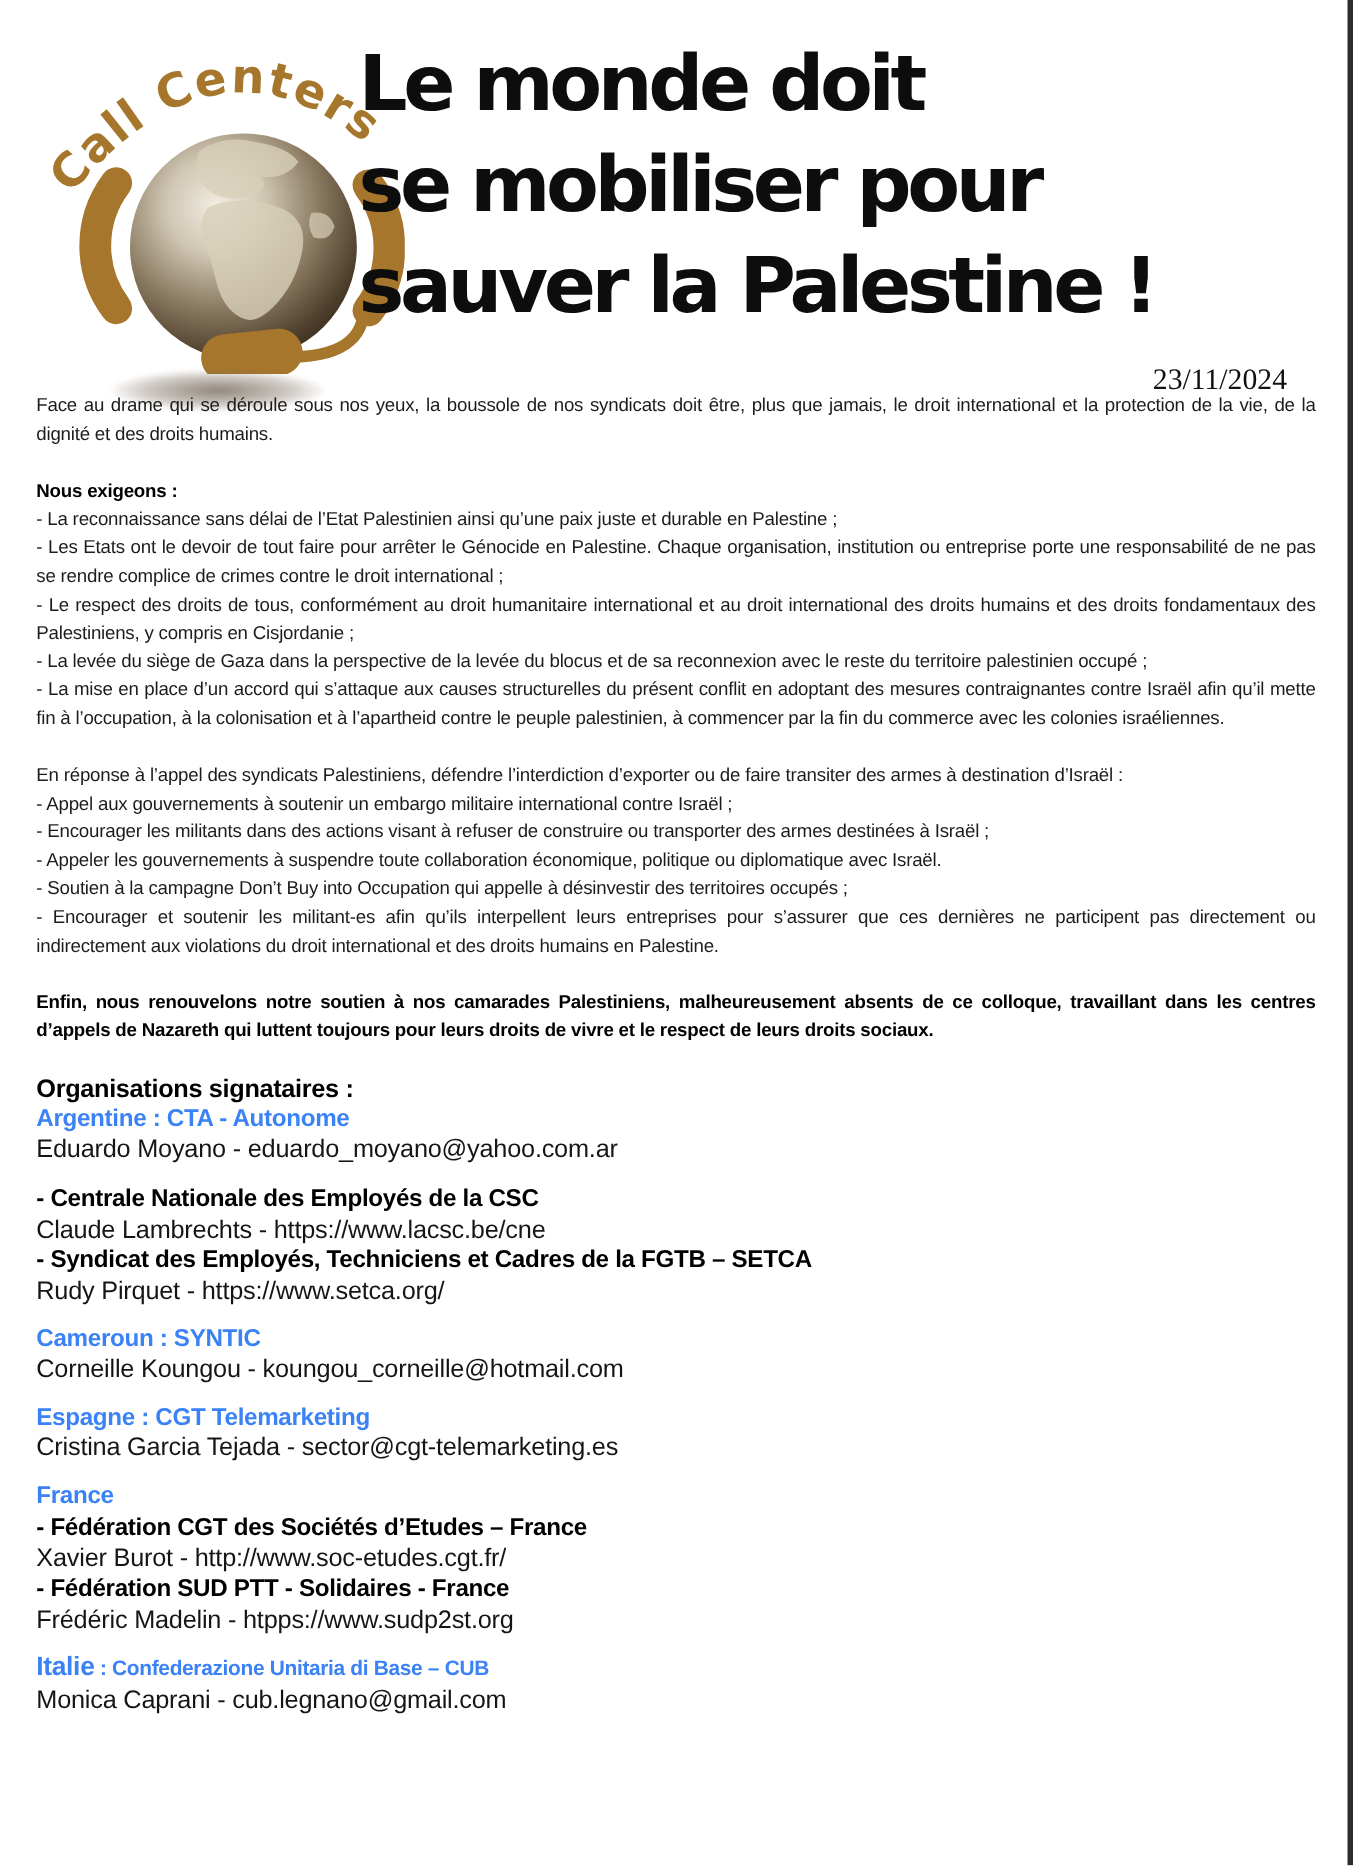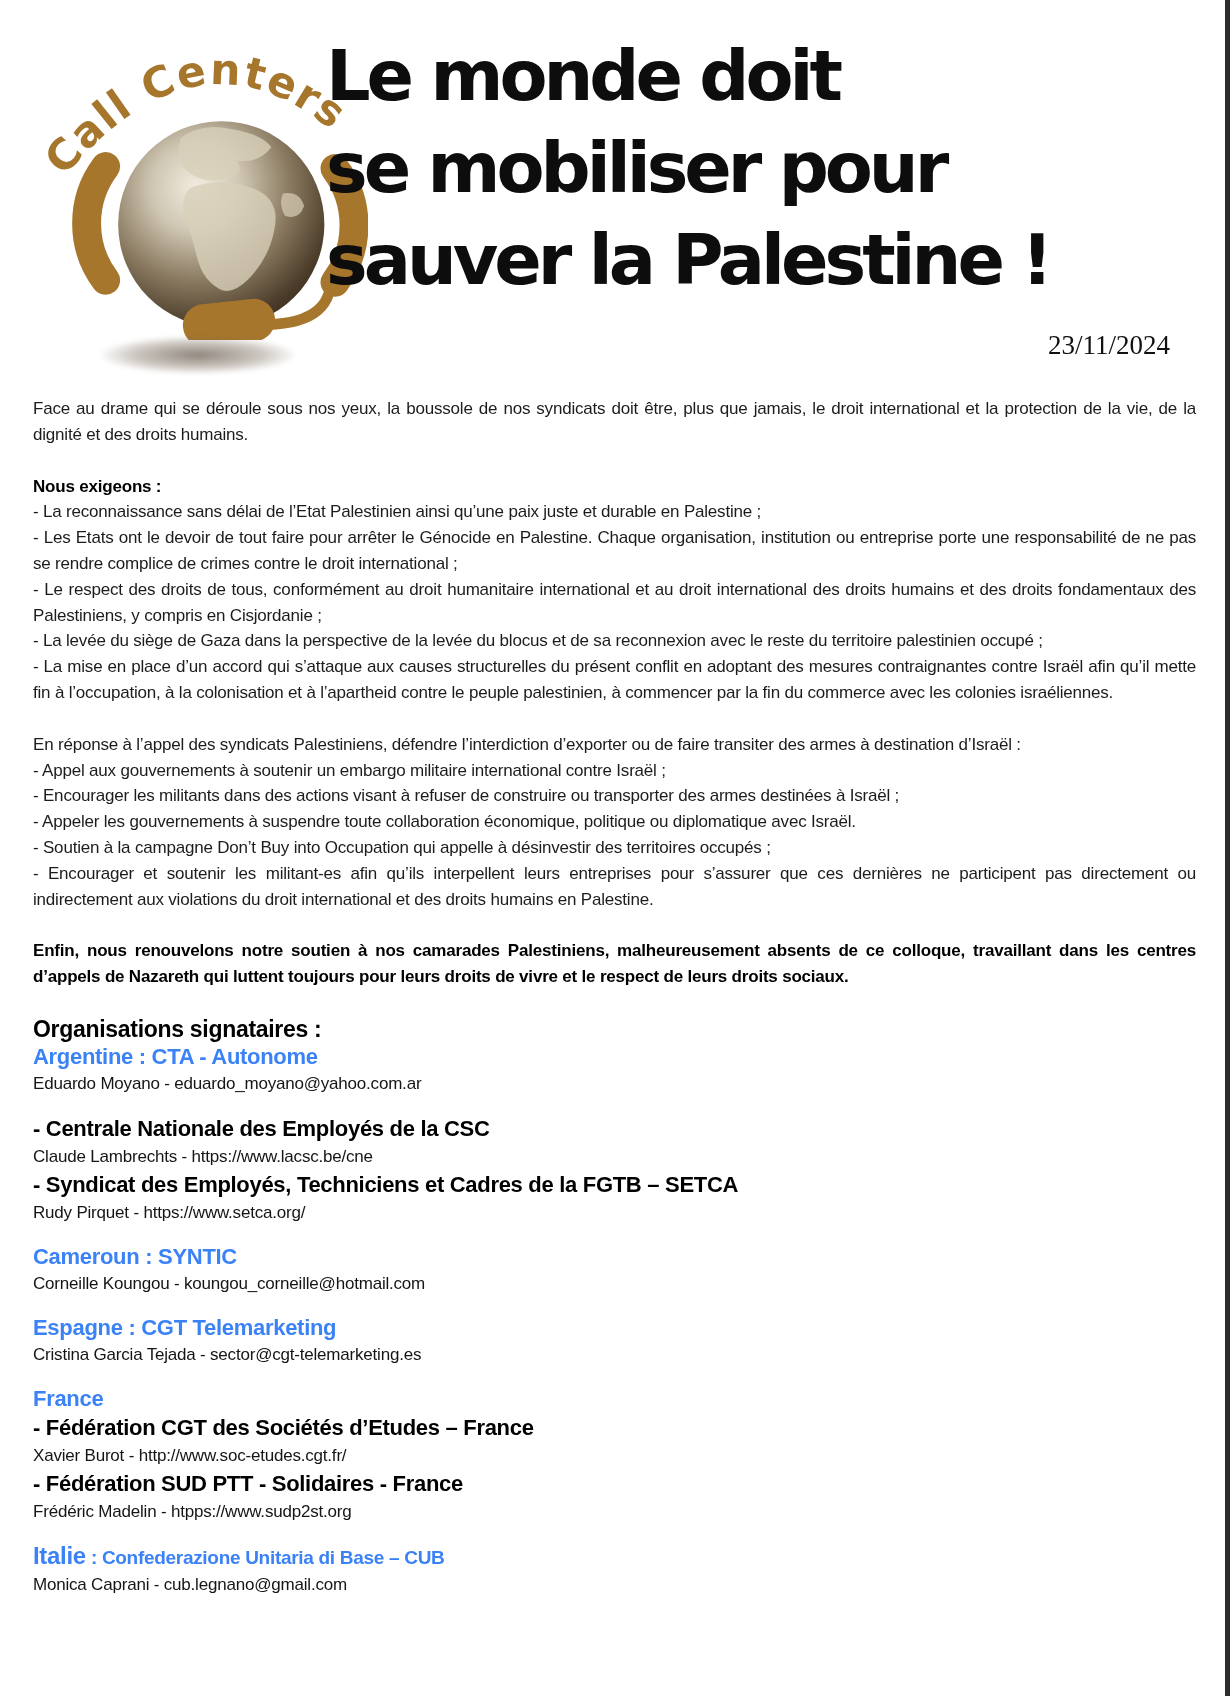--- a/index.html
+++ b/index.html
@@ -12,32 +12,32 @@
   .logo-shadow{position:absolute;left:100px;top:336px;width:196px;height:38px;border-radius:50%;
      background:radial-gradient(ellipse at center, rgba(84,70,56,.65) 0%, rgba(120,104,88,.35) 48%, rgba(255,255,255,0) 72%);
      filter:blur(2px);}
   .title{position:absolute;top:30px;right:46px;width:860px;
      font-family:"DejaVu Sans",sans-serif;font-weight:bold;color:#0d0d0d;
      font-size:70px;line-height:92px;letter-spacing:-4px;white-space:nowrap;}
   .date{position:absolute;top:330px;right:62px;font-family:"Liberation Serif",serif;
      font-size:27px;color:#111;}
 
   
-  .content{position:absolute;left:33px;top:396px;width:1163px;
+  .content{position:absolute;left:33px;top:356px;width:1163px;
      font-size:17px;line-height:25.8px;letter-spacing:-0.2px;text-align:justify;}
   .content p{margin:0;}
   .b{font-weight:bold;color:#000;}
   .gap26{height:26px;}
 
   
   .sig{margin-top:0;}
   .sig-head{font-weight:bold;color:#000;font-size:23px;line-height:27px;letter-spacing:-0.3px;}
   .sig-country{font-weight:bold;color:#3b82f6;font-size:22px;line-height:28px;letter-spacing:-0.3px;}
   .sig-org{font-weight:bold;color:#000;font-size:22px;line-height:30px;letter-spacing:-0.3px;}
-  .sig-contact{font-size:17px;line-height:26px;color:#151515;}
+  .sig-contact{font-size:23px;line-height:26px;color:#151515;}
   .sig-gap{height:17px;}
   .big-name{font-size:24px;}
   .colon-sm{font-size:17px;}
   .rest-sm{font-size:19px;}
 </style>
 </head>
 <body>
 
 <div class="page">
   <div class="edge-line"></div>

